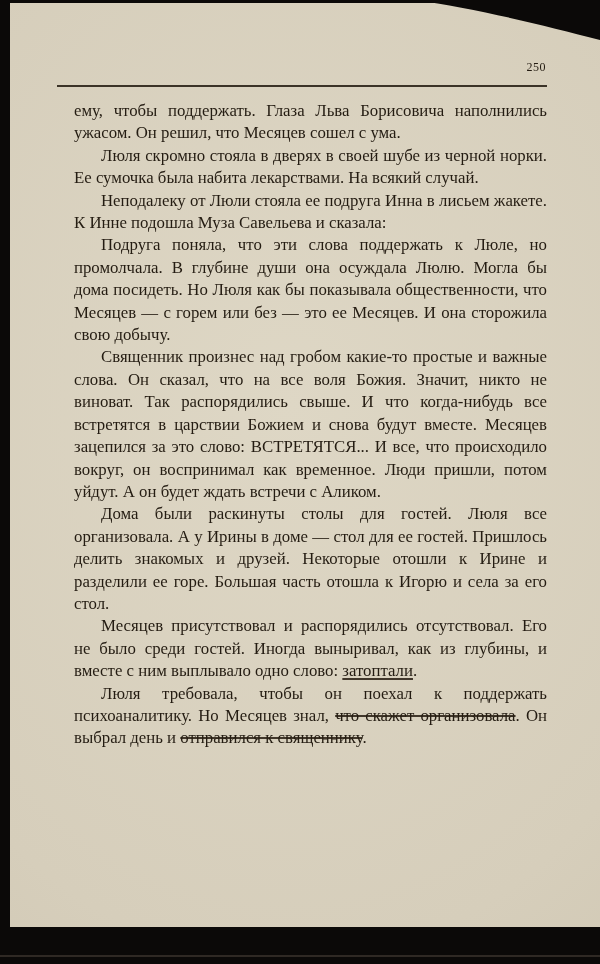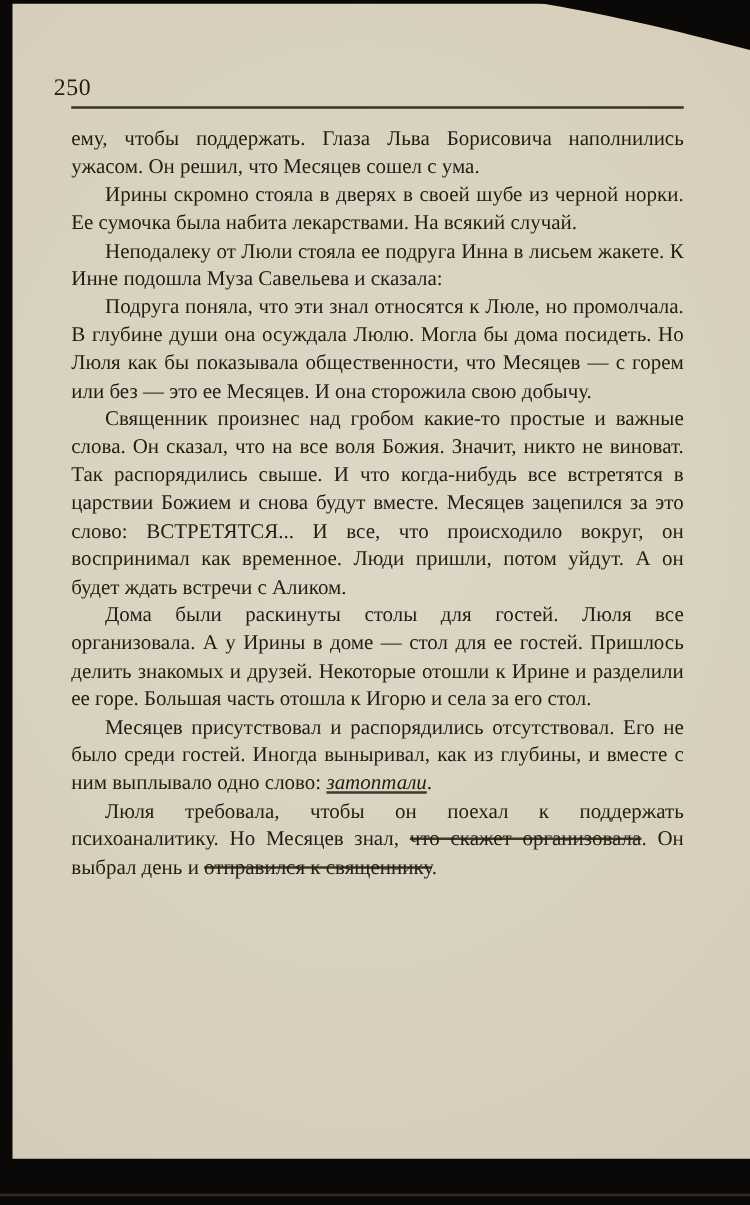--- a/index.html
+++ b/index.html
@@ -11,55 +11,54 @@
     overflow: hidden;
     background: radial-gradient(ellipse 135% 105% at 48% 42%,
                 #ded7c5 0%, var(--paper, #d6cebb) 55%, #c9c0ab 100%);
     font-family: "Liberation Serif", "DejaVu Serif", serif;
     color: var(--ink, #241c12);
   }
   .header {
     position: absolute;
     top: 60px; left: 43px; right: 54px;
     display: flex;
-    justify-content: flex-start;
+    justify-content: flex-end;
     align-items: baseline;
-    font-size: 19px;
+    font-size: 12px;
   }
   .pagenum { letter-spacing: 0.5px; }
   .author  { letter-spacing: 0.3px; }
   .rule {
     position: absolute;
     top: 85px; left: 57px; right: 53px;
     height: 2px;
     background: var(--ink, #241c12);
     opacity: 0.88;
   }
   .text {
     position: absolute;
-    top: 100px; left: 57px; right: 53px;
+    top: 100px; left: 74px; right: 53px;
     font-size: 16.8px;
     line-height: 22.4px;
     text-align: justify;
     hyphens: auto;
     -webkit-hyphens: auto;
   }
   .para { margin: 0; }
   .para.indent { text-indent: 27px; }
   .strike {
     text-decoration: line-through;
     text-decoration-thickness: 1.5px;
     text-decoration-color: rgba(38, 28, 16, 0.85);
   }
   .underline {
     text-decoration: underline;
     text-decoration-thickness: 1.5px;
     text-underline-offset: 2px;
     text-decoration-color: rgba(38, 28, 16, 0.85);
-    font-style: italic;
   }
   .edge-top {
     position: absolute;
     top: 0; left: 0;
     width: 100%; height: 3px;
     background: var(--edge, #0b0908);
   }
   .edge-left {
     position: absolute;
     top: 0; left: 0;
@@ -93,23 +92,23 @@
 <div class="page" lang="ru">
 
   <div class="header">
     <span class="pagenum">250</span>
   </div>
 
   <div class="rule"></div>
 
   <div class="text">
       <p class="para"><span>ему, чтобы поддержать. Глаза Льва Борисовича наполнились ужасом. Он решил, что Месяцев сошел с ума.</span></p>
-      <p class="para indent"><span>Ирины скромно стояла в дверях в своей шубе из черной норки. Ее сумочка была набита лекарствами. На всякий случай.</span></p>
+      <p class="para indent"><span>Люля скромно стояла в дверях в своей шубе из черной норки. Ее сумочка была набита лекарствами. На всякий случай.</span></p>
       <p class="para indent"><span>Неподалеку от Люли стояла ее подруга Инна в лисьем жакете. К Инне подошла Муза Савельева и сказала:</span></p>
-      <p class="para indent"><span>Подруга поняла, что эти знал относятся к Люле, но промолчала. В глубине души она осуждала Люлю. Могла бы дома посидеть. Но Люля как бы показывала общественности, что Месяцев — с горем или без — это ее Месяцев. И она сторожила свою добычу.</span></p>
+      <p class="para indent"><span>Подруга поняла, что эти слова поддержать к Люле, но промолчала. В глубине души она осуждала Люлю. Могла бы дома посидеть. Но Люля как бы показывала общественности, что Месяцев — с горем или без — это ее Месяцев. И она сторожила свою добычу.</span></p>
       <p class="para indent"><span>Священник произнес над гробом какие-то простые и важные слова. Он сказал, что на все воля Божия. Значит, никто не виноват. Так распорядились свыше. И что когда-нибудь все встретятся в царствии Божием и снова будут вместе. Месяцев зацепился за это слово: ВСТРЕТЯТСЯ... И все, что происходило вокруг, он воспринимал как временное. Люди пришли, потом уйдут. А он будет ждать встречи с Аликом.</span></p>
       <p class="para indent"><span>Дома были раскинуты столы для гостей. Люля все организовала. А у Ирины в доме — стол для ее гостей. Пришлось делить знакомых и друзей. Некоторые отошли к Ирине и разделили ее горе. Большая часть отошла к Игорю и села за его стол.</span></p>
       <p class="para indent"><span>Месяцев присутствовал и распорядились отсутствовал. Его не было среди гостей. Иногда выныривал, как из глубины, и вместе с ним выплывало одно слово: </span><span class="underline">затоптали</span><span>.</span></p>
       <p class="para indent"><span>Люля требовала, чтобы он поехал к поддержать психоаналитику. Но Месяцев знал, </span><span class="strike">что скажет организовала</span><span>. Он выбрал день и </span><span class="strike">отправился к священнику</span><span>.</span></p>
     </div>
 
   <svg class="wedge" viewBox="0 0 185 40" preserveAspectRatio="none" aria-hidden="true">
     <path d="M0,0 L185,0 L185,40 C128,25 58,8 0,0 Z" fill="#0b0908"></path>
   </svg>
 

